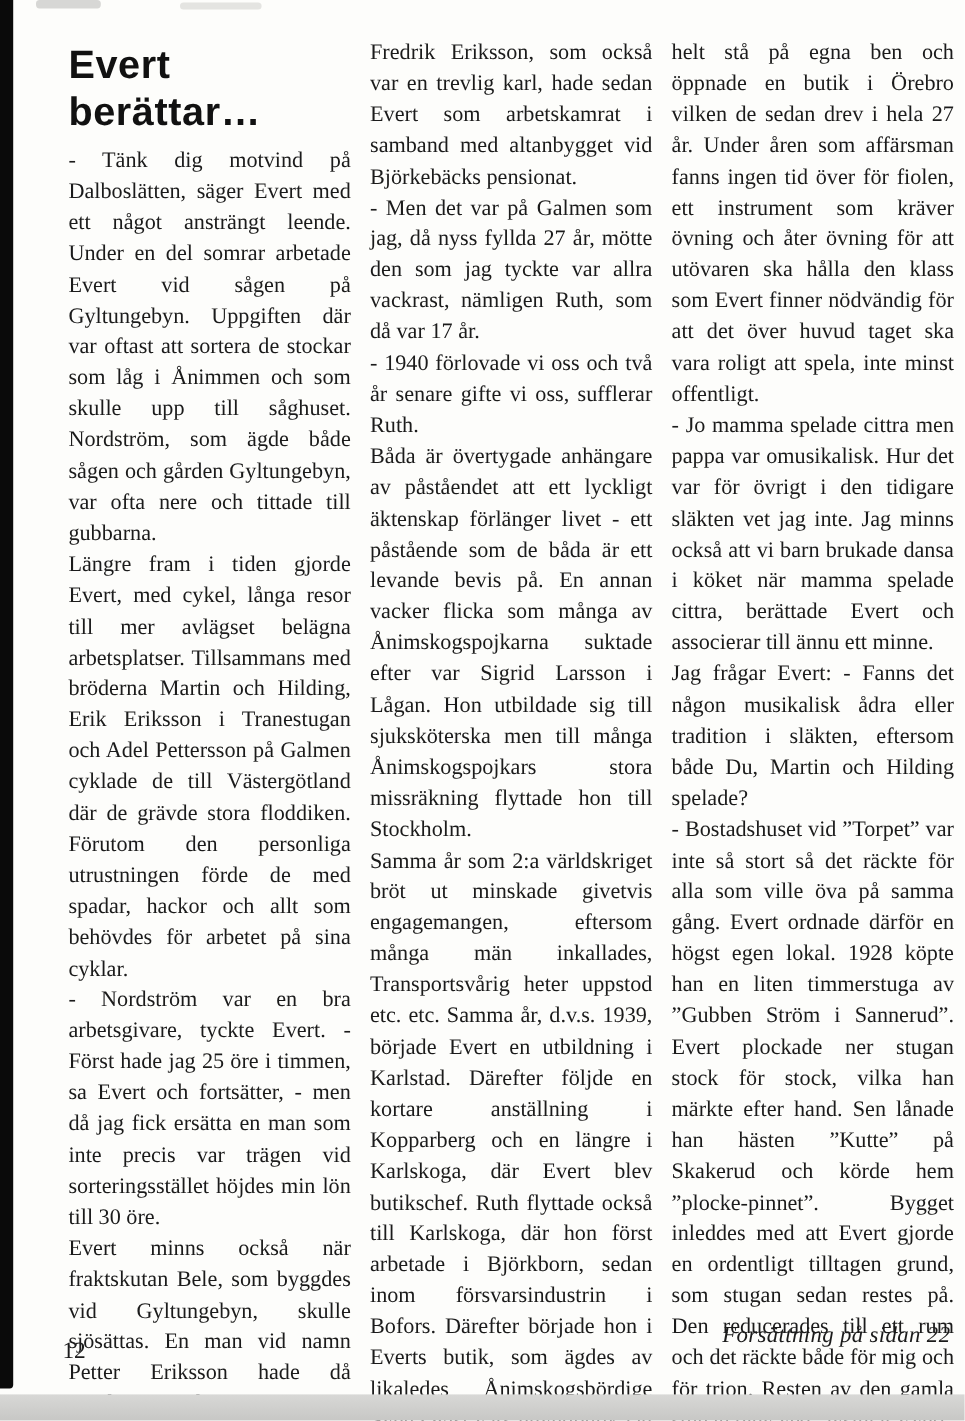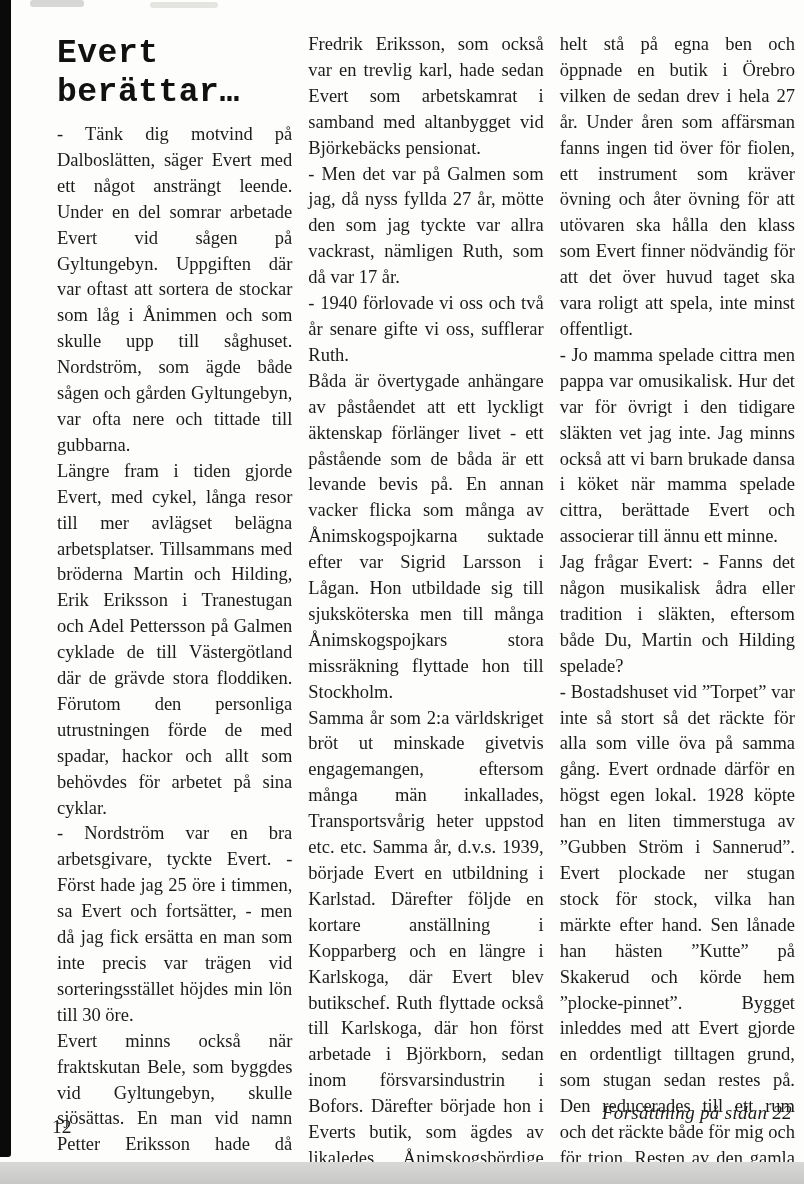--- a/index.html
+++ b/index.html
@@ -18,21 +18,21 @@
   }
   .smudge-a { position:absolute; left:30px; top:0; width:54px; height:7px; background:#a9a9a7; opacity:.45; border-radius:3px; }
   .smudge-b { position:absolute; left:150px; top:2px; width:68px; height:6px; background:#bdbdbb; opacity:.4; border-radius:3px; }
   .content {
     position:absolute; left:57px; top:32px; right:9px;
     display:flex; gap:16px;
   }
   .col { flex:1; min-width:0; text-align:justify; font-size:18.5px; line-height:25.9px; }
   .col p { margin:0; }
   .title {
-    font-family:Liberation Mono, monospace; font-weight:bold;
+    font-family:Liberation Sans, sans-serif; font-weight:bold;
     font-size:33px; line-height:39px; letter-spacing:.5px;
     margin:2px 0 10px 0; color:#111;
   }
   .subtitle {
     font-style:italic; font-size:19.5px; line-height:26px;
     letter-spacing:.6px; word-spacing:3px; margin:0 0 16px 0;
   }
   .page-number {
     position:absolute; left:52px; top:1116px; font-size:19.5px;
   }

